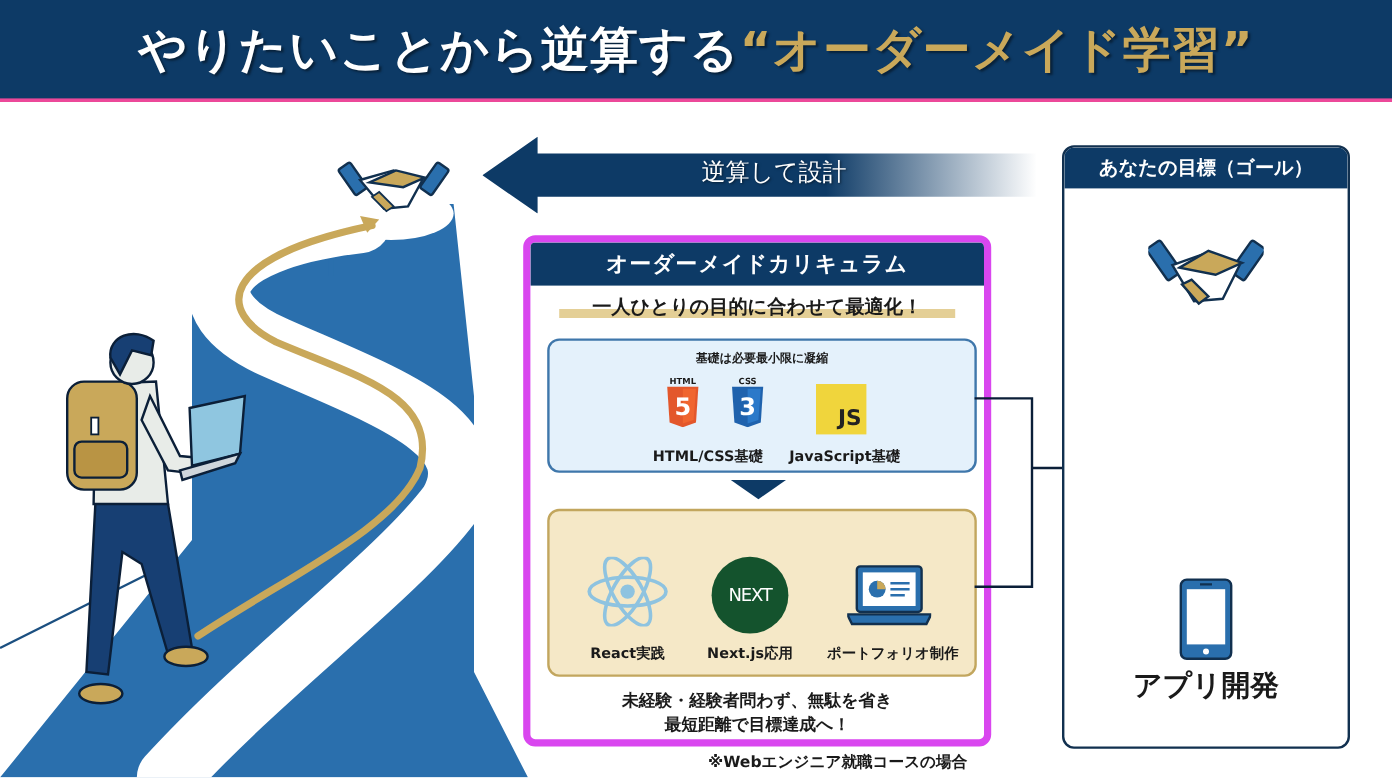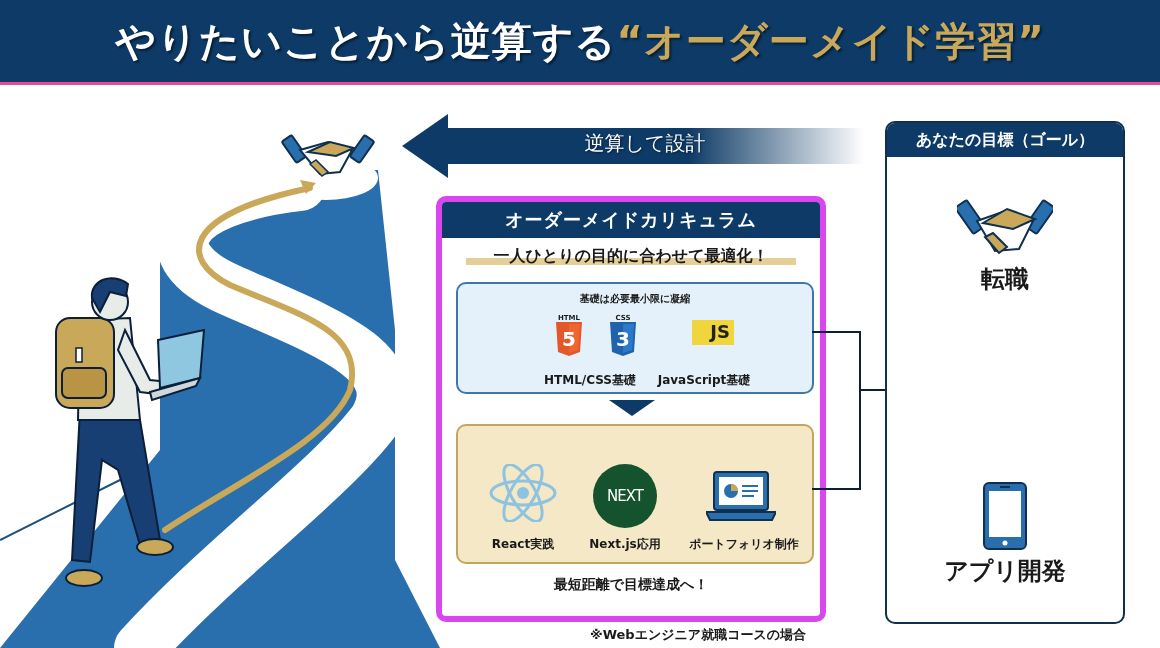--- a/index.html
+++ b/index.html
@@ -116,21 +116,21 @@
     <div style="position:absolute;left:136px;top:30px;width:30px;margin-left:14px;">
       <div style="font-size:7px;font-weight:bold;text-align:center;">CSS</div>
       <svg width="30" height="34" viewBox="0 0 30 34">
           <polygon points="2,0 28,0 26,30 15,34 4,30" fill="#1f62ad"></polygon>
           <polygon points="15,2 26,2 24,28 15,31" fill="#2b79c9"></polygon>
           <text x="15" y="24" font-size="20" font-weight="bold" fill="#fff" text-anchor="middle" font-family="DejaVu Sans, sans-serif">3</text>
         </svg>
     </div>
     <div class="item" style="left:62px;top:88px;width:140px;">HTML/CSS基礎</div>
 
-    <div style="position:absolute;left:234px;top:36px;width:42px;height:25px;background:#f0d53c;display:flex;align-items:flex-end;justify-content:flex-end;padding:0 4px 3px 0;box-sizing:border-box;font-weight:bold;font-size:18px;color:#222;">JS</div>
+    <div style="position:absolute;left:222px;top:36px;width:42px;height:42px;background:#f0d53c;display:flex;align-items:flex-end;justify-content:flex-end;padding:0 4px 3px 0;box-sizing:border-box;font-weight:bold;font-size:18px;color:#222;">JS</div>
     <div class="item" style="left:196px;top:88px;width:100px;">JavaScript基礎</div>
   </div>
 
   <div class="down-tri"></div>
 
   <div class="practice">
 
     <svg style="position:absolute;left:30px;top:38px;" width="70" height="58" viewBox="0 0 70 58">
       <g fill="none" stroke="#8ec3e0" stroke-width="3">
         <ellipse cx="35" cy="29" rx="32" ry="12"></ellipse>
@@ -151,20 +151,21 @@
       <path d="M25 21 L25 14 A7 7 0 0 1 32 21 Z" fill="#c9a85a"></path>
       <line x1="36" y1="16" x2="52" y2="16" stroke="#2a6fad" stroke-width="2"></line>
       <line x1="36" y1="21" x2="52" y2="21" stroke="#2a6fad" stroke-width="2"></line>
       <line x1="36" y1="26" x2="48" y2="26" stroke="#2a6fad" stroke-width="2"></line>
       <polygon points="0,42 70,42 66,50 4,50" fill="#2a6fad" stroke="#11304f" stroke-width="2"></polygon>
     </svg>
     <div class="item" style="left:222px;top:110px;width:128px;">ポートフォリオ制作</div>
   </div>
 
   <div class="curr-foot">
+    <div>未経験・経験者問わず、無駄を省き</div>
     <div>最短距離で目標達成へ！</div>
   </div>
 </div>
 
 <div class="note">※Webエンジニア就職コースの場合</div>
 
 <svg class="connector" viewBox="0 0 90 220" xmlns="http://www.w3.org/2000/svg">
   <g fill="none" stroke="#0b1f38" stroke-width="2">
     <polyline points="0,32 48,32 48,189 0,189"></polyline>
     <line x1="48" y1="90" x2="74" y2="90"></line>
@@ -175,21 +176,20 @@
   <div class="goal-head">あなたの目標（ゴール）</div>
 
   <div class="goal-item" style="top:70px;">
     <svg width="96" height="66" viewBox="0 0 96 66">
       <rect x="6" y="8" width="14" height="32" rx="2" fill="#2a6fad" stroke="#11304f" stroke-width="2" transform="rotate(-35 13 24)"></rect>
       <rect x="76" y="8" width="14" height="32" rx="2" fill="#2a6fad" stroke="#11304f" stroke-width="2" transform="rotate(35 83 24)"></rect>
       <path d="M20 28 L48 18 L76 28 L62 56 L38 58 Z" fill="#ffffff" stroke="#11304f" stroke-width="2"></path>
       <path d="M26 30 L50 16 L78 26 L56 36 Z" fill="#c9a85a" stroke="#11304f" stroke-width="2"></path>
       <path d="M28 44 L42 60 L50 54 L36 40 Z" fill="#c9a85a" stroke="#11304f" stroke-width="2"></path>
     </svg>
-    <div class="goal-label">転職</div>
   </div>
 
 
   <div class="goal-item" style="top:358px;">
     <svg width="46" height="70" viewBox="0 0 46 70">
       <rect x="2" y="2" width="42" height="66" rx="5" fill="#2a6fad" stroke="#11304f" stroke-width="2"></rect>
       <rect x="7" y="10" width="32" height="46" fill="#ffffff"></rect>
       <line x1="18" y1="6" x2="28" y2="6" stroke="#11304f" stroke-width="2"></line>
       <circle cx="23" cy="62" r="2.5" fill="#fff"></circle>
     </svg>

